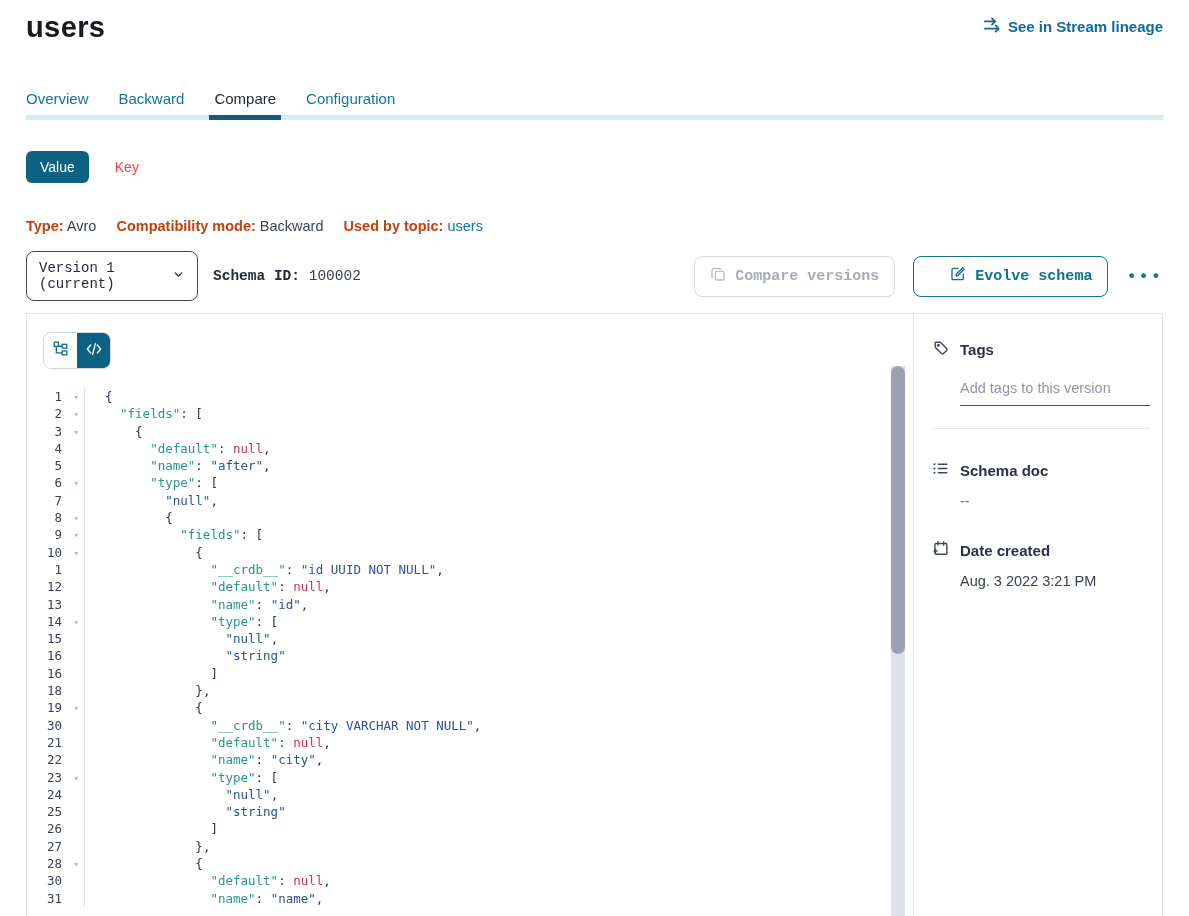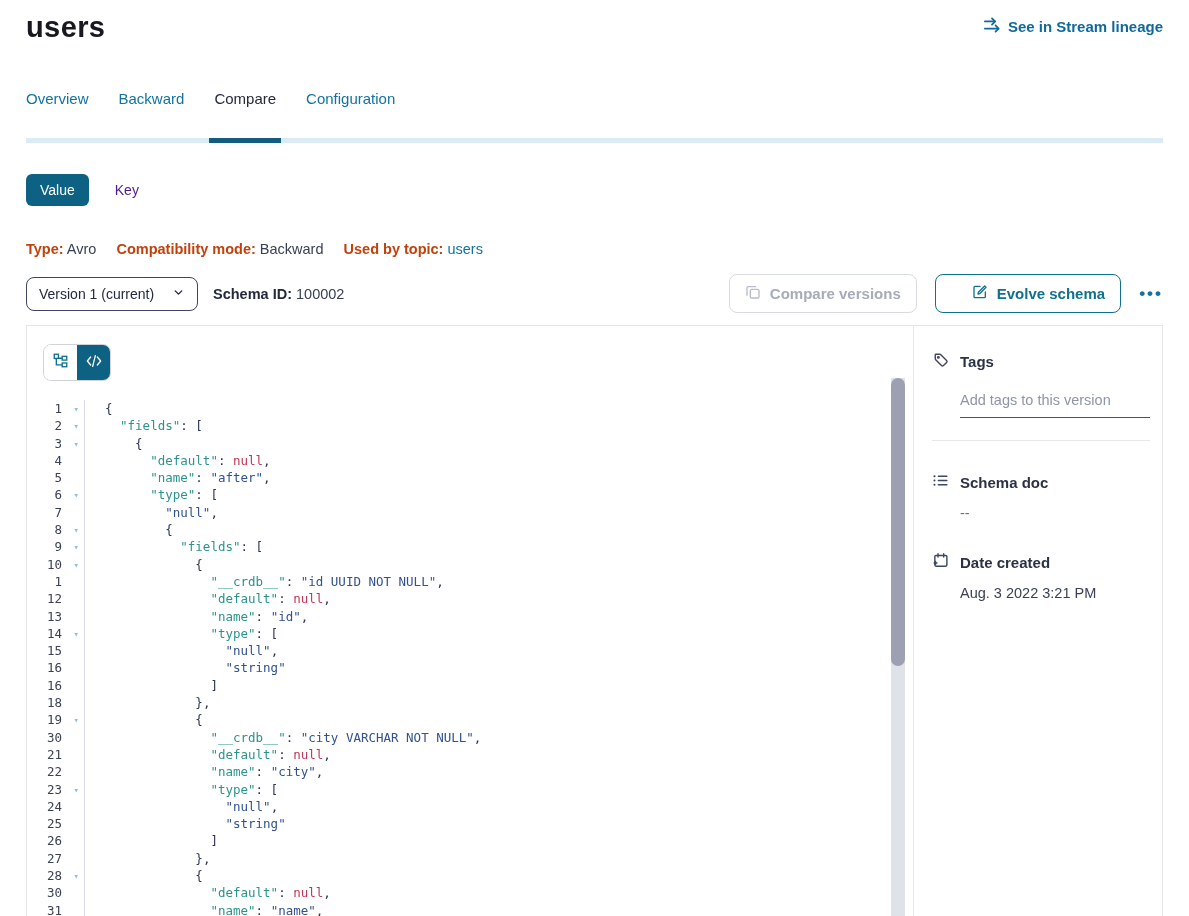--- a/index.html
+++ b/index.html
@@ -9,39 +9,39 @@
 
   
   .header-row { display:flex; align-items:flex-start; }
   .page-title { font-size:29px; font-weight:bold; color:#17191f; letter-spacing:.4px; margin-top:11px; }
   .lineage-link { margin-left:auto; margin-top:17px; display:flex; align-items:center; gap:7px;
     color:#10699a; font-weight:bold; font-size:15px; cursor:pointer; }
   .lineage-link svg { stroke:#10699a; }
 
   
   .tabs { display:flex; gap:30px; margin-top:46px; border-bottom:5px solid #d9ecf5; }
-  .tab { font-size:15px; color:#1272a0; padding-bottom:31px; cursor:pointer; }
+  .tab { font-size:15px; color:#1272a0; padding-bottom:8px; cursor:pointer; }
   .tab.active { color:#232a3d; position:relative; }
   .tab.active::after { content:""; position:absolute; left:-5px; right:-5px; bottom:-5px;
     height:5px; background:#135c80; }
 
   
   .vk-row { margin-top:31px; display:flex; align-items:center; }
   .btn-value { background:#0d6183; color:#fff; border:none; border-radius:6px;
     padding:8px 14px; font-size:14px; font-family:inherit; cursor:pointer; }
-  .key-link { color:#4c1d95; font-size:14px; margin-left:26px; cursor:pointer; }
+  .key-link { color:#ef4444; font-size:14px; margin-left:26px; cursor:pointer; }
 
   
   .meta-row { margin-top:35px; font-size:14.5px; color:#3a4156; }
   .meta-row b { color:#c2410c; }
   .meta-group { margin-right:16px; }
   .topic-link { color:#1272a0; cursor:pointer; }
 
   
-  .version-row { margin-top:17px; display:flex; align-items:center; }
+  .version-row { margin-top:17px; display:flex; align-items:center;font-family:Liberation Mono, monospace; }
   .select { width:172px; border:1.5px solid #3f455e; border-radius:8px; padding:8px 12px;
     display:flex; align-items:center; justify-content:space-between; font-size:14px;
     color:#232a3d; cursor:pointer; background:#fff; }
   .select svg { stroke:#232a3d; }
   .schema-id { margin-left:15px; font-size:14.5px; color:#3a4156; }
   .schema-id b { color:#232a3d; }
   .version-actions { margin-left:auto; display:flex; align-items:center; gap:18px; }
   .btn { border-radius:8px; padding:9px 15px; font-size:15px; font-weight:bold;
     display:flex; align-items:center; gap:9px; background:#fff; font-family:inherit; cursor:pointer; }
   .btn-compare { border:1px solid #d8dbe2; color:#a7abba; }

